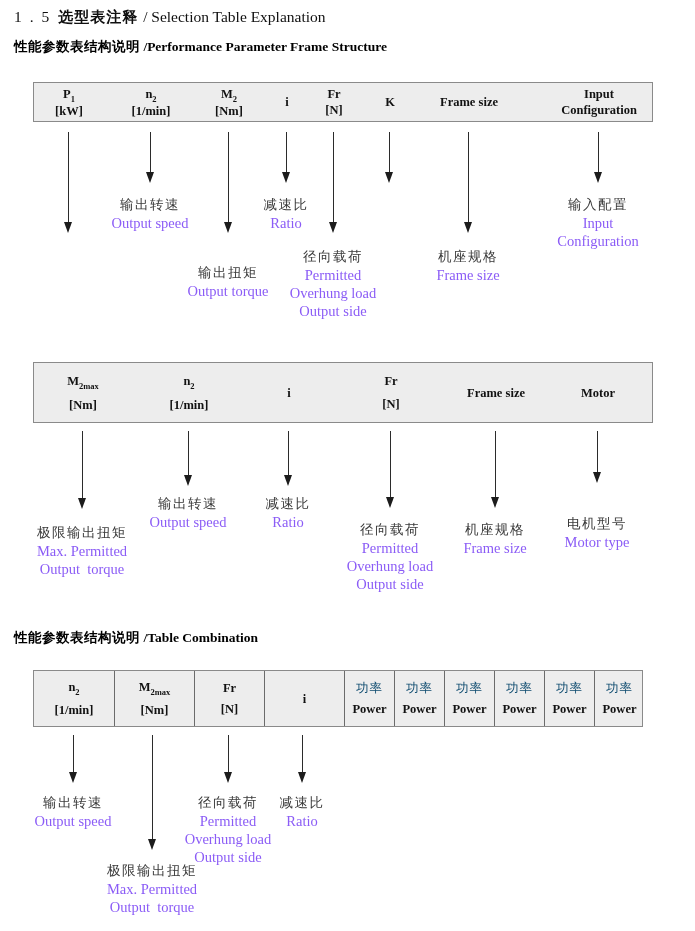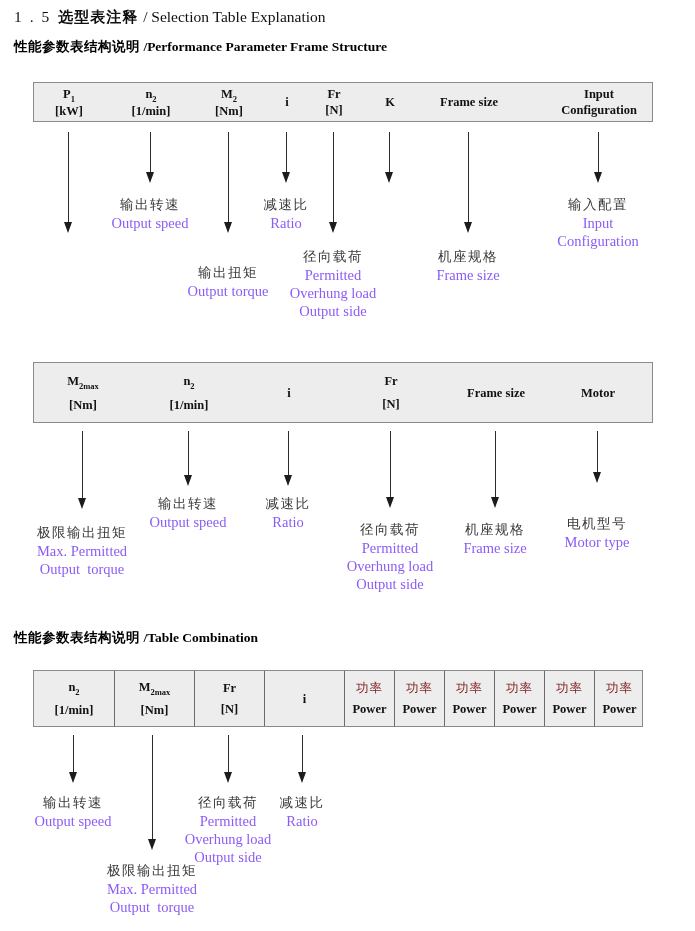--- a/index.html
+++ b/index.html
@@ -12,21 +12,21 @@
   .heading{position:absolute;left:14px;white-space:nowrap;color:#000;}
   .hzh{font:bold 13.5px "Liberation Sans",sans-serif;letter-spacing:0.5px;text-align:right;}
   .hen{font:bold 13.5px "Liberation Serif",serif;white-space:pre;}
   .tbox{position:absolute;background:#ededed;border:1px solid #8a8a8a;box-sizing:border-box;}
   .cell{position:absolute;top:0;height:100%;display:flex;flex-direction:column;
         justify-content:space-evenly;align-items:center;white-space:nowrap;box-sizing:border-box;
         padding:2px 0;}
   .cell.free{transform:translateX(-50%);}
   .sym{font:bold 12.5px "Liberation Serif",serif;color:#121212;line-height:14px;}
   .sym sub{font-size:8.5px;line-height:8px;}
-  .zl{font:12.5px "Liberation Sans",sans-serif;color:#7f1d1d;letter-spacing:1px;line-height:14px;}
+  .zl{font:12.5px "Liberation Sans",sans-serif;color:#0c4a6e;letter-spacing:1px;line-height:14px;}
   .aline{position:absolute;width:1px;background:#2b2b2b;}
   .ahead{position:absolute;width:0;height:0;border-left:4.5px solid transparent;
          border-right:4.5px solid transparent;border-top:11px solid #1c1c1c;}
   .clabel{position:absolute;transform:translateX(-50%);text-align:center;white-space:nowrap;}
   .zl2{font:13.5px "Liberation Sans",sans-serif;color:#3a3a3a;letter-spacing:1.5px;line-height:18px;}
   .el2{font:14.5px "Liberation Serif",serif;color:#8b5cf6;line-height:18px;white-space:pre;}
 </style>
 </head>
 <body>
 

